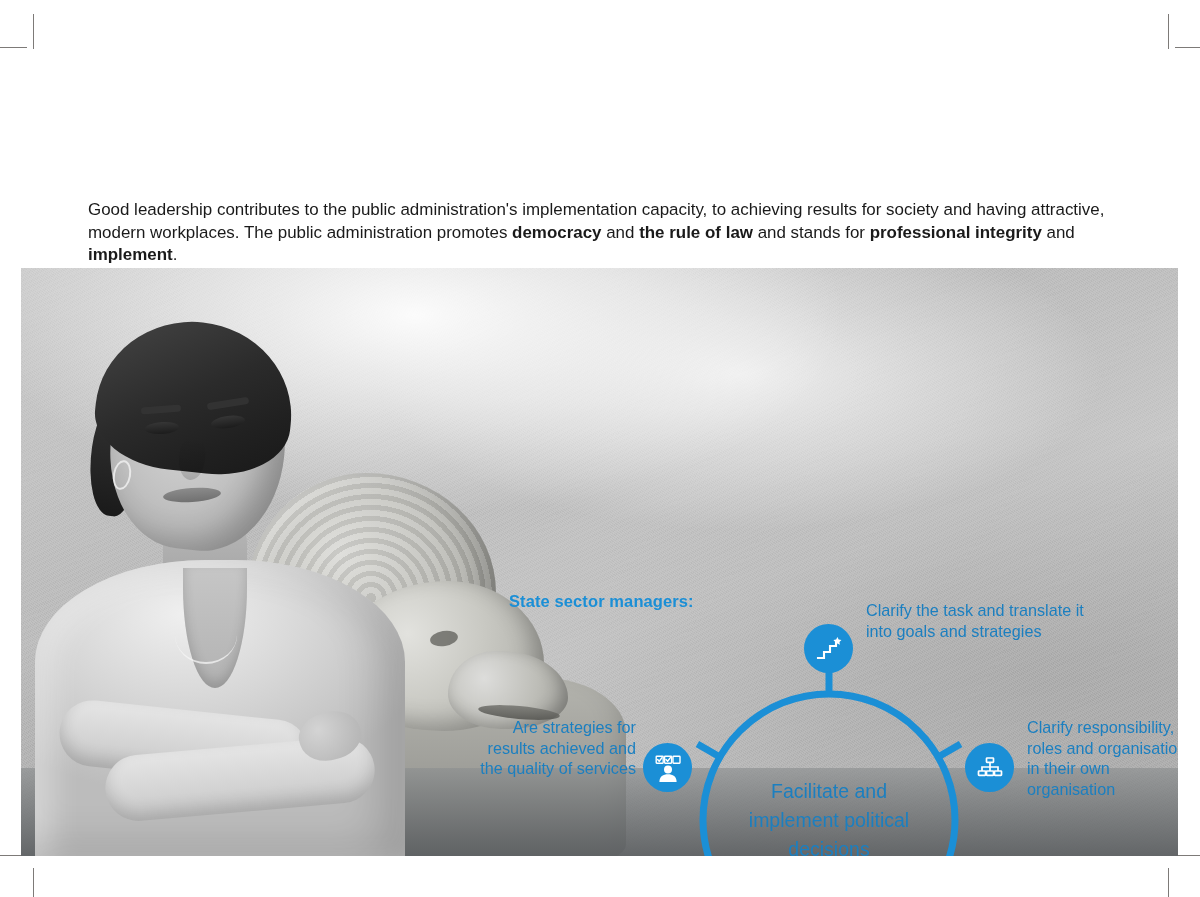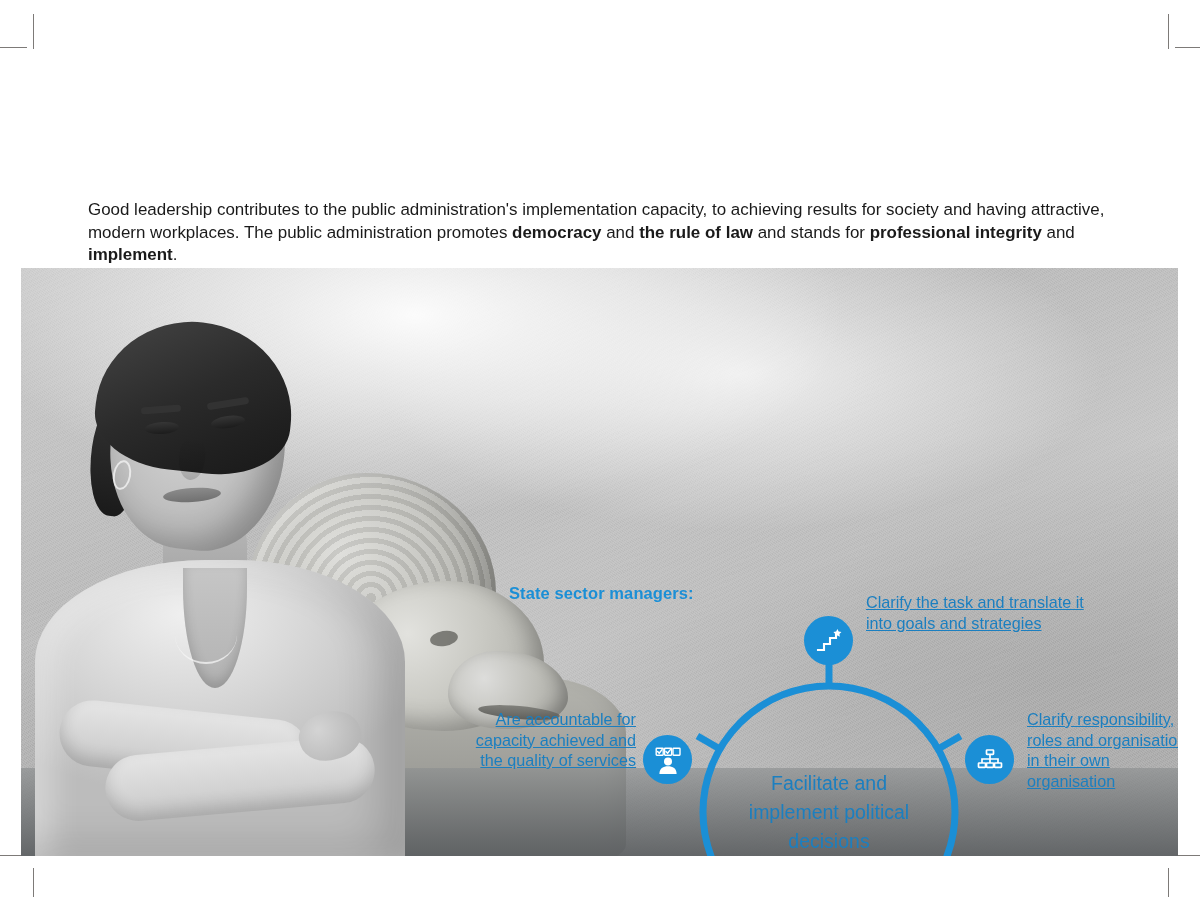--- a/index.html
+++ b/index.html
@@ -288,21 +288,21 @@
     left: 140px; top: 296px;
     width: 62px; height: 56px;
     border-bottom: 2px solid rgba(245,245,243,0.75);
     border-radius: 0 0 50% 50%;
   }
   .soft-blur { filter: blur(0.6px); }
 
   
   #info {
     position: absolute;
-    left: 0; top: 4px;
+    left: 0; top: 12px;
     width: 1157px; height: 588px;
   }
   #managers-heading {
     position: absolute;
     left: 488px;
     top: 312px;
     font-size: 16.5px;
     font-weight: 700;
     color: #1b8fd6;
     letter-spacing: 0.1px;
@@ -342,21 +342,20 @@
     justify-content: center;
   }
   .bubble svg { display: block; }
   
   .label {
     position: absolute;
     color: #1b7fc0;
     font-size: 16.2px;
     line-height: 20.5px;
     font-weight: 400;
-    text-decoration: underline;
   }
   .label.right { text-align: left; }
   .label.left  { text-align: right; }
 </style>
 </head>
 <body>
 
 <div id="page">
 
   <div class="crop-mark crop-v" style="left:33px;  top:14px;  height:35px;"></div>
@@ -463,17 +462,17 @@
               <rect x="11.6" y="3.2" width="7" height="7" rx="0.6"></rect>
               <rect x="20.0" y="3.2" width="7" height="7" rx="0.6"></rect>
               <polyline points="4.6,6.6 6.2,8.3 9.0,4.6" stroke-width="1.5" stroke-linecap="round" stroke-linejoin="round"></polyline>
               <polyline points="13.0,6.6 14.6,8.3 17.4,4.6" stroke-width="1.5" stroke-linecap="round" stroke-linejoin="round"></polyline>
             </g>
             <circle cx="15" cy="16.4" r="4.0" fill="#ffffff"></circle>
             <path d="M6.4 29 C6.4 23.4 10.2 21.2 15 21.2 C19.8 21.2 23.6 23.4 23.6 29 Z" fill="#ffffff"></path>
           </svg>
         </span>
       </div>
-      <div class="label left" style="left:440px; top:437px; width:175px;">Are accountable for capacity achieved and the quality of services</div>
+      <div class="label left" style="left:440px; top:437px; width:175px;">Are strategies for results achieved and the quality of services</div>
 
     </div>
   </div>
 </div>
 
 </body></html>

